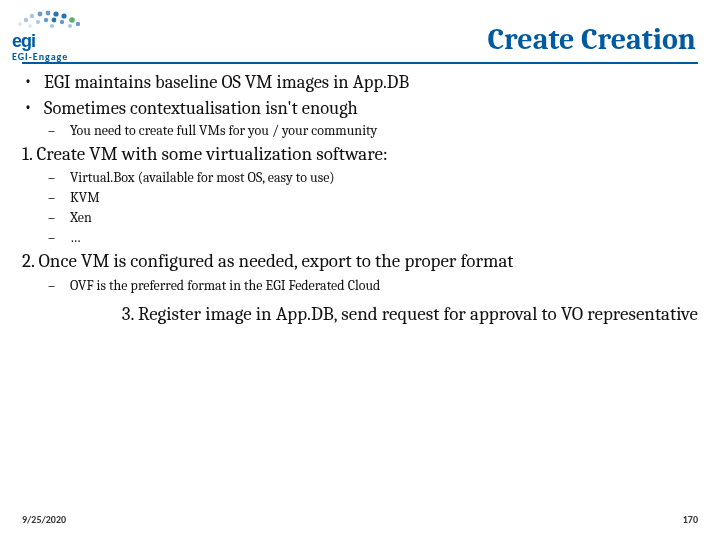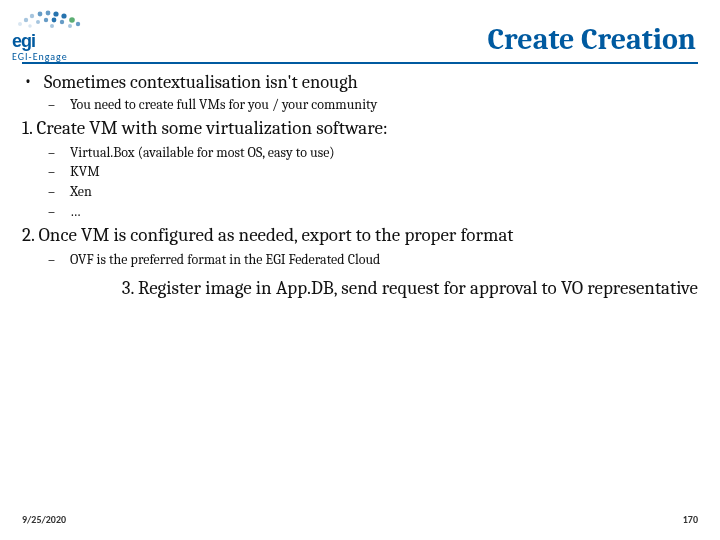--- a/index.html
+++ b/index.html
@@ -23,21 +23,21 @@
     font-size: 18px;
     letter-spacing: -1px;
     color: #005aa0;
     line-height: 1;
     margin-top: -2px;
   }
   .logo .engage {
     font-size: 10px;
     letter-spacing: 1px;
     color: #005aa0;
-    font-weight: 400;
+    font-weight: 700;
   }
   .title {
     position: absolute;
     top: 22px;
     right: 24px;
     font-family: Constantia, Cambria, Georgia, serif;
     font-weight: 700;
     font-size: 30px;
     color: #005aa0;
   }
@@ -116,20 +116,21 @@
   </svg>
   <div class="egi">egi</div>
   <div class="engage">EGI-Engage</div>
 </div>
 
 <div class="title">Create Creation</div>
 <div class="rule"></div>
 
 <div class="content">
   <ul>
+    <li class="lvl1">EGI maintains baseline OS VM images in App.DB</li>
     <li class="lvl1">Sometimes contextualisation isn't enough</li>
     <li class="lvl2">You need to create full VMs for you / your community</li>
   </ul>
 
   <div class="step">1. Create VM with some virtualization software:</div>
   <ul>
     <li class="lvl2">Virtual.Box (available for most OS, easy to use)</li>
     <li class="lvl2">KVM</li>
     <li class="lvl2">Xen</li>
     <li class="lvl2">…</li>

